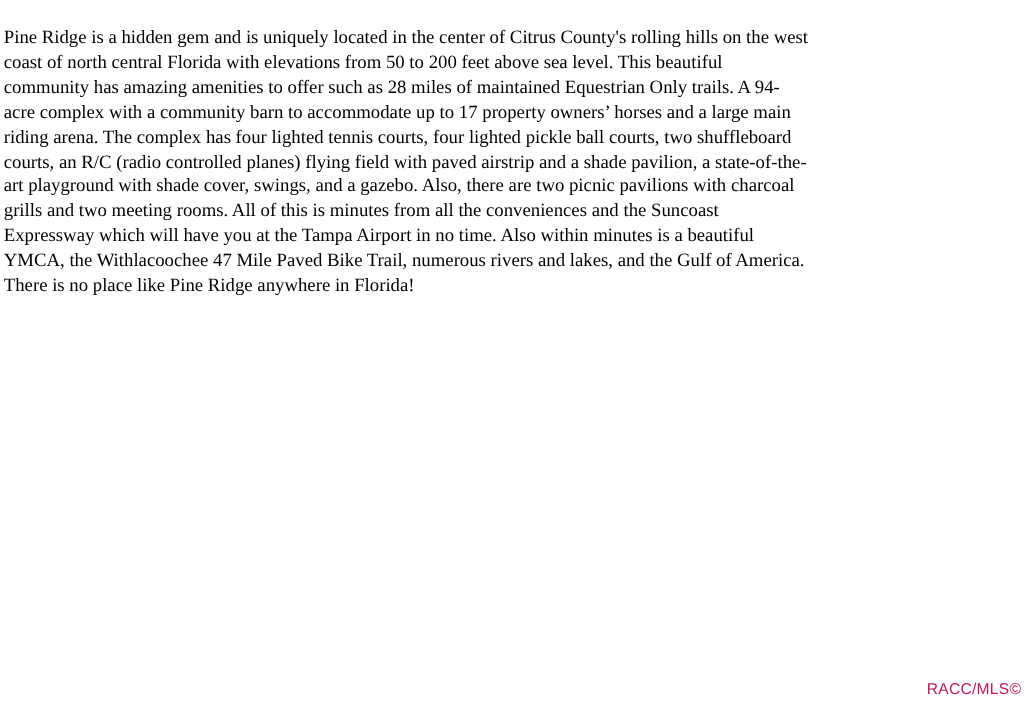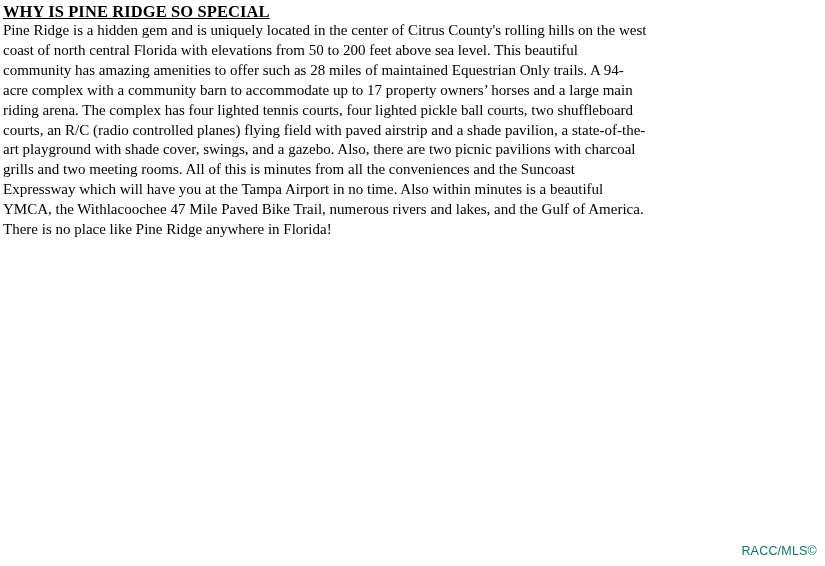--- a/index.html
+++ b/index.html
@@ -41,29 +41,28 @@
     line-height: 19.9px;
     text-align: left;
     white-space: pre-wrap;
   }
   .watermark {
     position: absolute;
     right: 8px;
     bottom: 8px;
     font-family: "Liberation Sans", sans-serif;
     font-size: 12.5px;
-    color: #0f766e;
+    color: #be185d;
     letter-spacing: 0.2px;
     white-space: nowrap;
   }
 </style>
 </head>
 <body>
 
 <div class="page">
 
-  <div class="doc-title">WHY IS PINE RIDGE SO SPECIAL</div>
 
   <div class="doc-body">Pine Ridge is a hidden gem and is uniquely located in the center of Citrus County's rolling hills on the west coast of north central Florida with elevations from 50 to 200 feet above sea level. This beautiful community has amazing amenities to offer such as 28 miles of maintained Equestrian Only trails. A 94-acre complex with a community barn to accommodate up to 17 property owners’ horses and a large main riding arena. The complex has four lighted tennis courts, four lighted pickle ball courts, two shuffleboard courts, an R/C (radio controlled planes) flying field with paved airstrip and a shade pavilion, a state-of-the-art playground with shade cover, swings, and a gazebo. Also, there are two picnic pavilions with charcoal grills and two meeting rooms. All of this is minutes from all the conveniences and the Suncoast Expressway which will have you at the Tampa Airport in no time. Also within minutes is a beautiful YMCA, the Withlacoochee 47 Mile Paved Bike Trail, numerous rivers and lakes, and the Gulf of America. There is no place like Pine Ridge anywhere in Florida!</div>
 
   <div class="watermark">RACC/MLS©</div>
 
 </div>
 
 </body></html>

